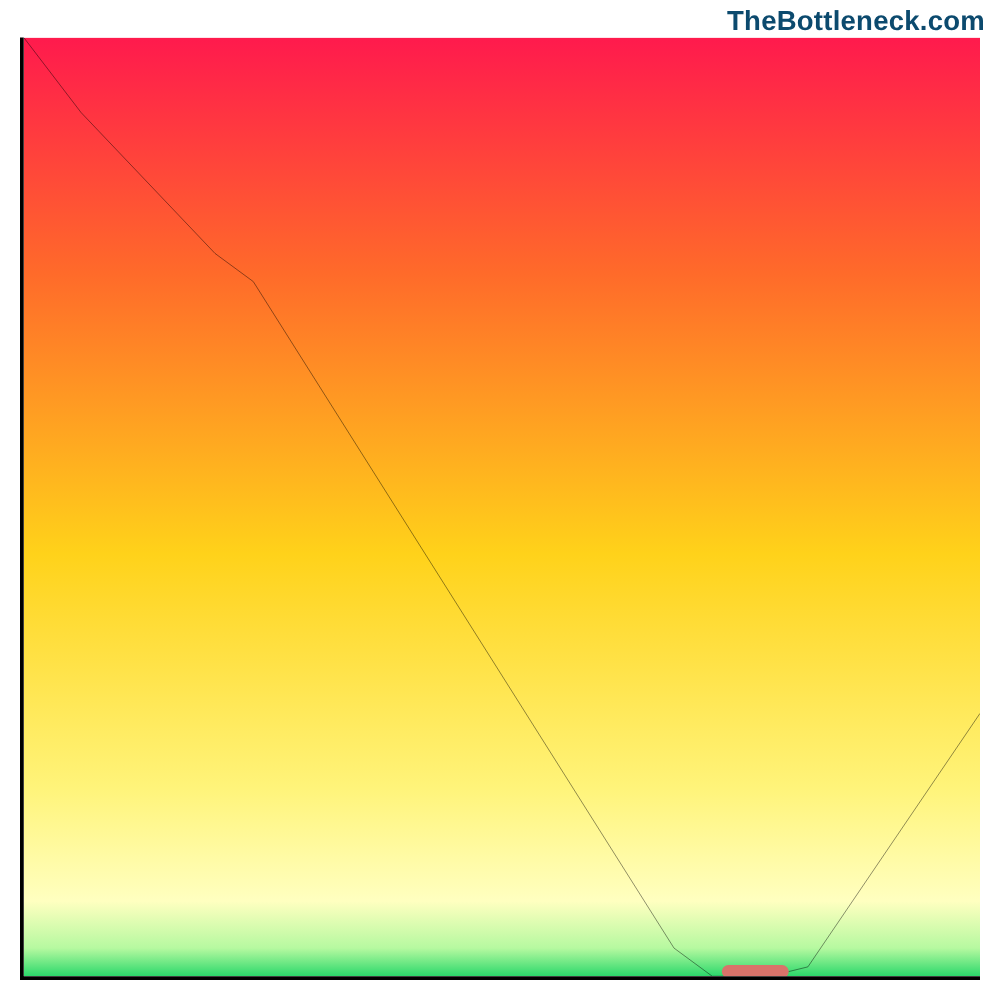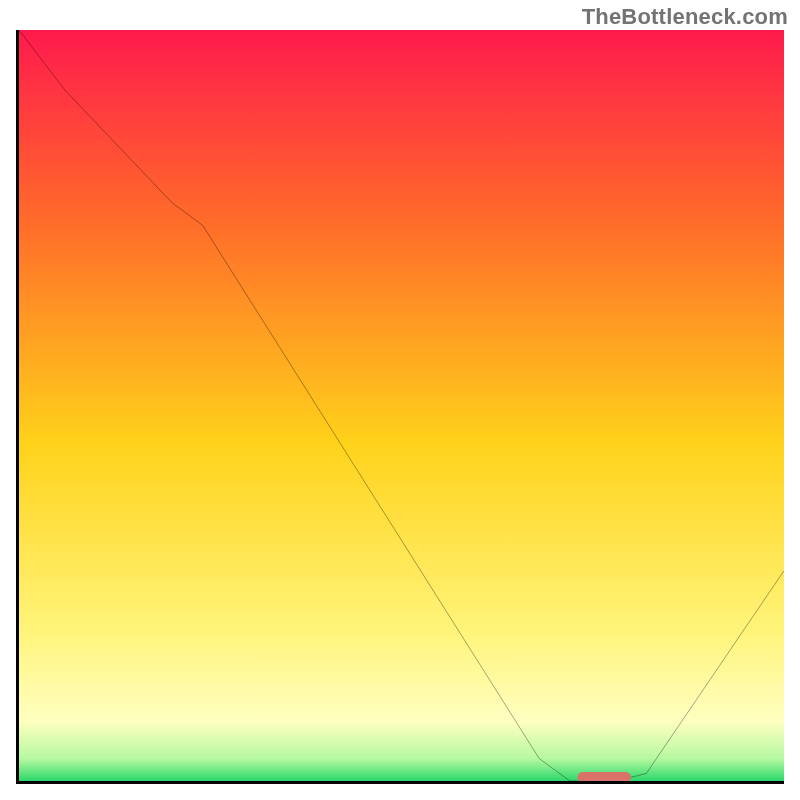--- a/index.html
+++ b/index.html
@@ -16,21 +16,21 @@
     width: 800px;
     height: 800px;
     box-sizing: border-box;
   }
   .watermark {
     position: absolute;
     top: 4px;
     right: 12px;
     font-size: 22px;
     font-weight: 600;
-    color: #737373;
+    color: #0c4a6e;
     letter-spacing: 0.2px;
   }
   .plot {
     position: absolute;
     left: 16px;
     top: 30px;
     width: 768px;
     height: 754px;
     border-left: 3px solid #000;
     border-bottom: 3px solid #000;

